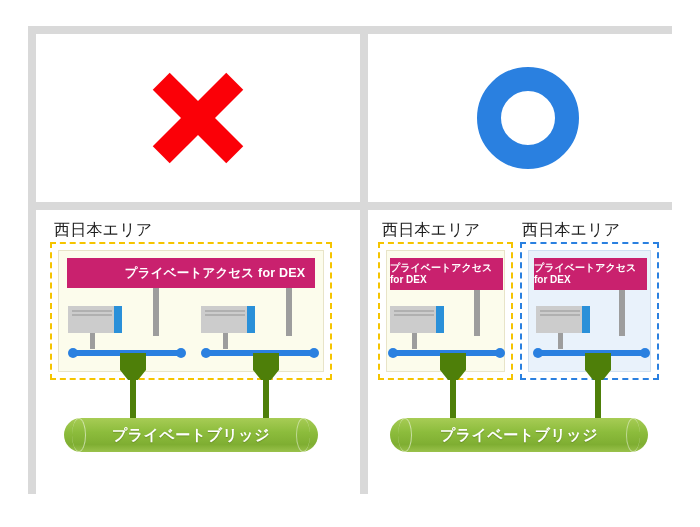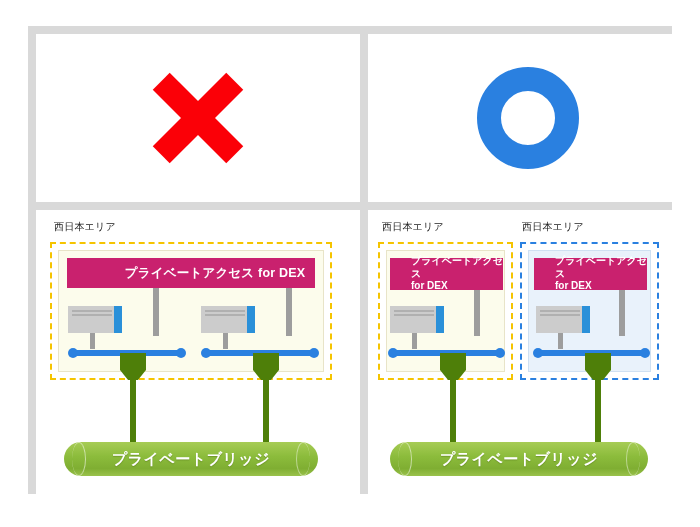--- a/index.html
+++ b/index.html
@@ -49,21 +49,21 @@
     width: 102px; height: 102px;
     border: 24px solid #2a80e0;
     border-radius: 50%;
   }
 
   
   .diagram { width: 100%; height: 100%; position: relative; }
 
   .area-label {
     position: absolute;
-    font-size: 10px;
+    font-size: 16px;
     color: #1c1c1c;
     white-space: nowrap;
     letter-spacing: .2px;
   }
 
   
   .area {
     position: absolute;
     border-style: dashed;
     border-width: 2px;
@@ -91,21 +91,21 @@
     padding-left: 48px;
   }
   .svc.wide {
     justify-content: center;
     font-size: 12.5px;
     letter-spacing: .2px;
   }
   .svc.narrow {
     font-size: 10px;
     line-height: 1.25;
-    padding-left: 21px;
+    padding-left: 0;
     letter-spacing: 0px;
   }
 
   
   .pole {
     position: absolute;
     width: 6px;
     background: #9d9d9d;
     z-index: 2;
   }
@@ -160,21 +160,21 @@
     background: #4e7f09;
     clip-path: polygon(0 0, 100% 0, 69% 100%, 31% 100%);
   }
   .conn .cable {
     position: absolute; left: 10px; top: 26px;
     width: 6px;
     background: #4e7f09;
   }
 
   
-  .bridge { position: absolute; height: 34px; z-index: 6; margin-top: 24px; }
+  .bridge { position: absolute; height: 34px; z-index: 6; }
   .bridge .tube {
     position: absolute; inset: 0;
     border-radius: 17px / 17px;
     background: linear-gradient(to bottom, #a7cc55 0%, #8cbc3c 42%, #7fae32 78%, #9ac24c 100%);
   }
   .bridge .capL, .bridge .capR {
     position: absolute; top: 0; width: 14px; height: 34px;
     border: 1px solid rgba(255,255,255,.45);
     border-radius: 50% / 50%;
     border-right-color: rgba(255,255,255,.55);

